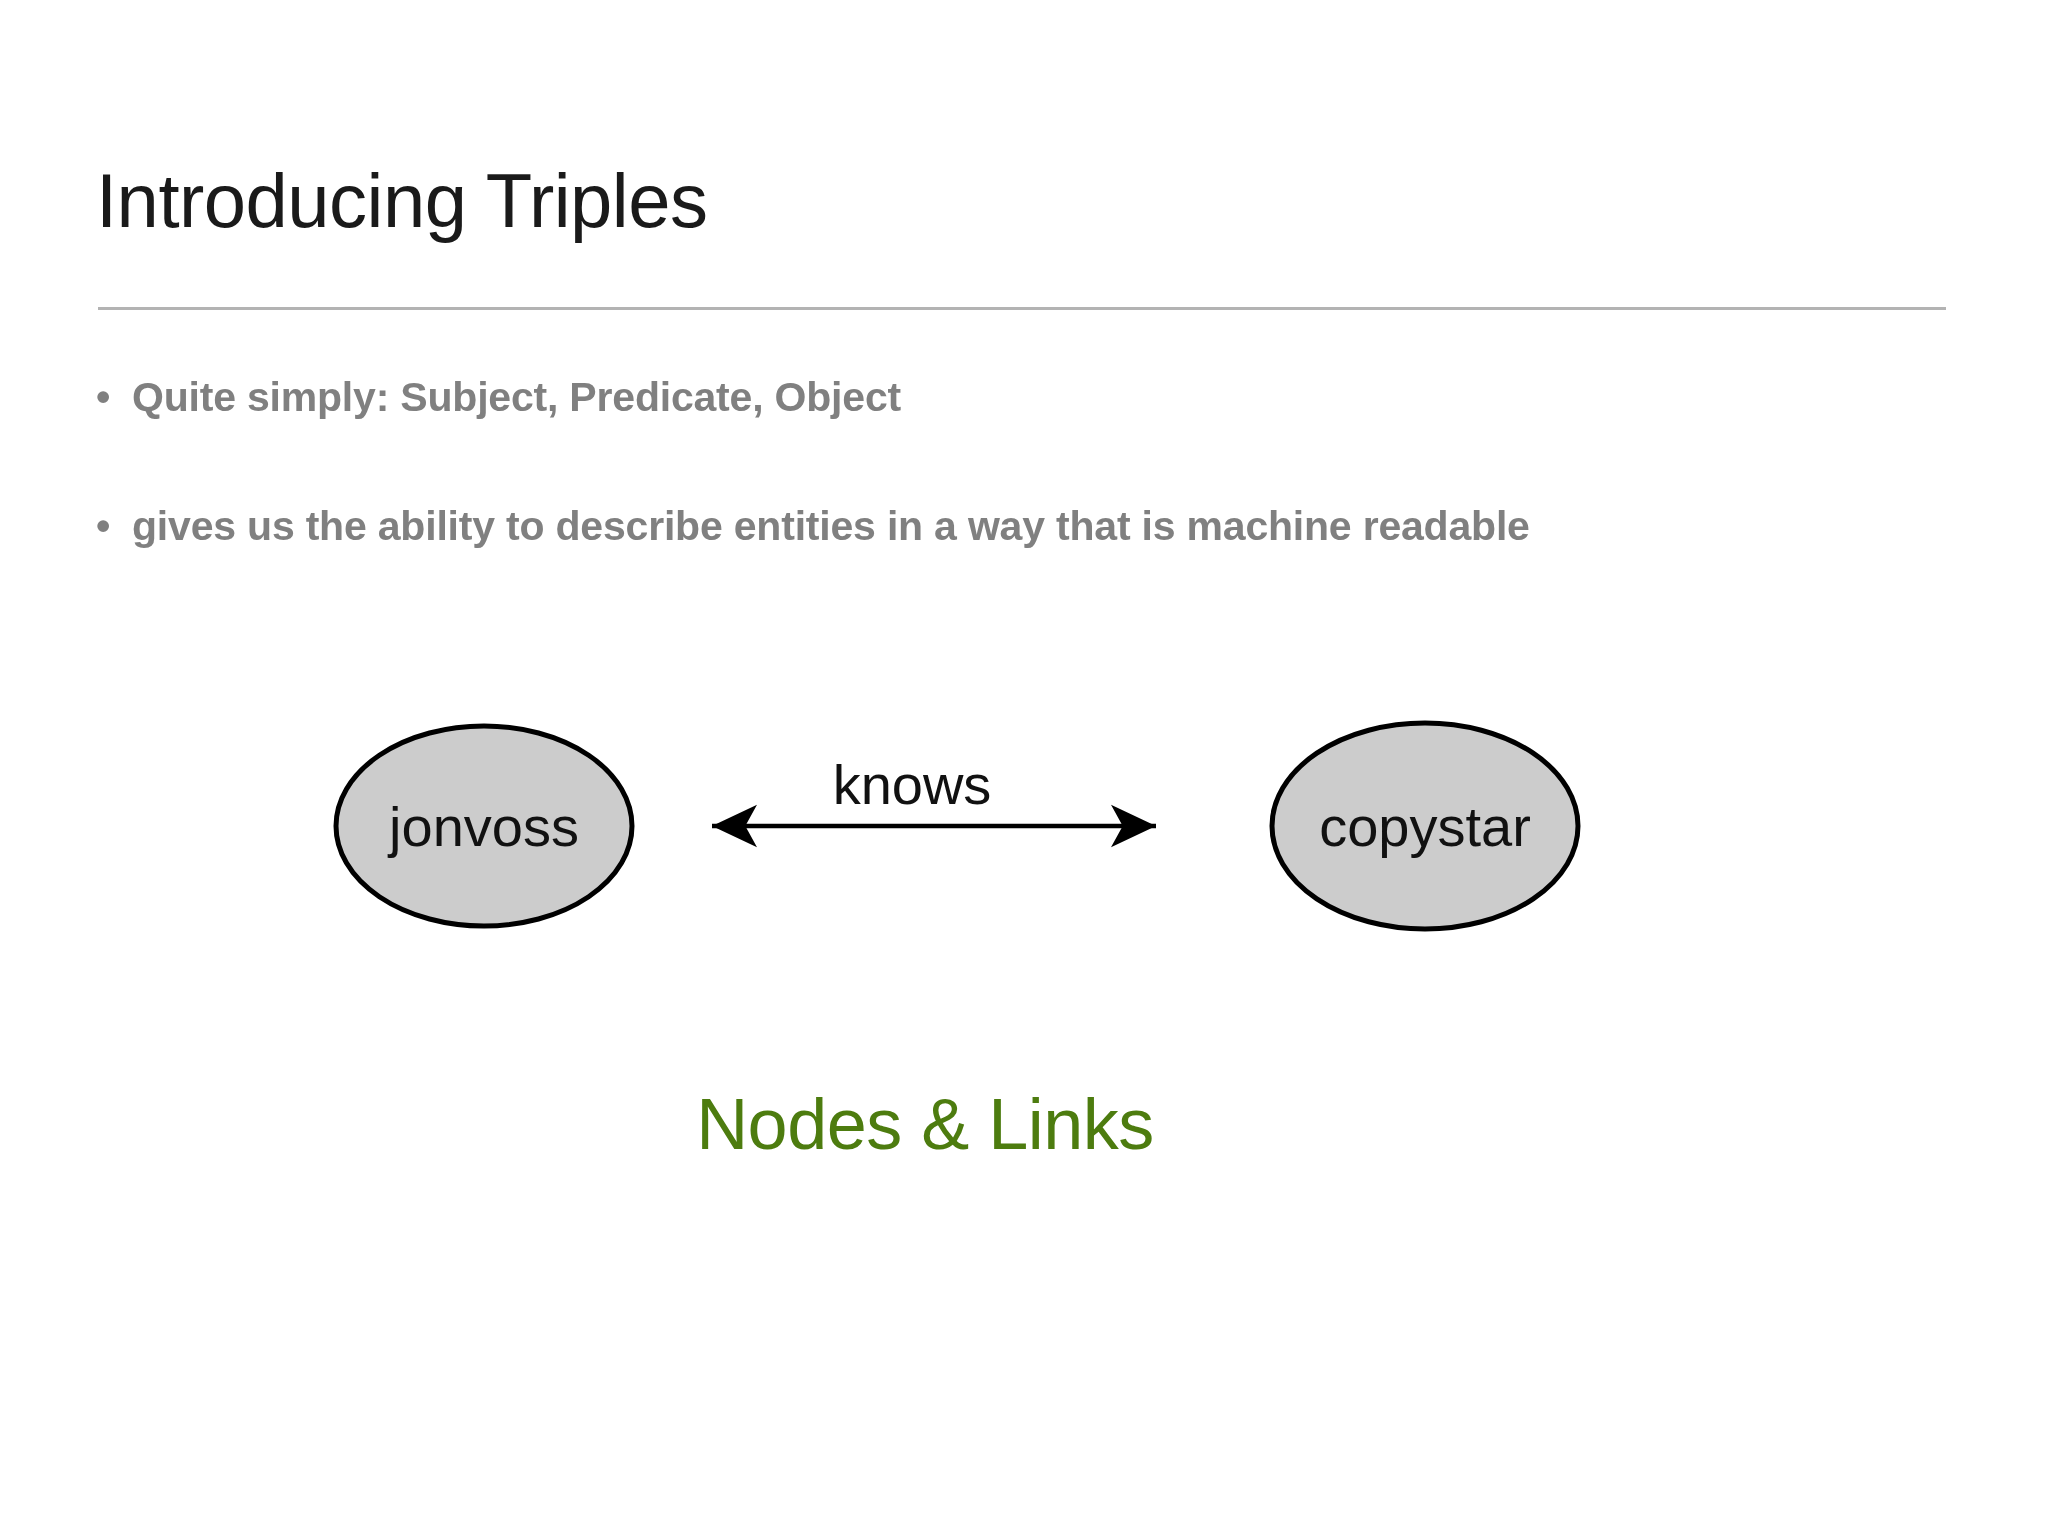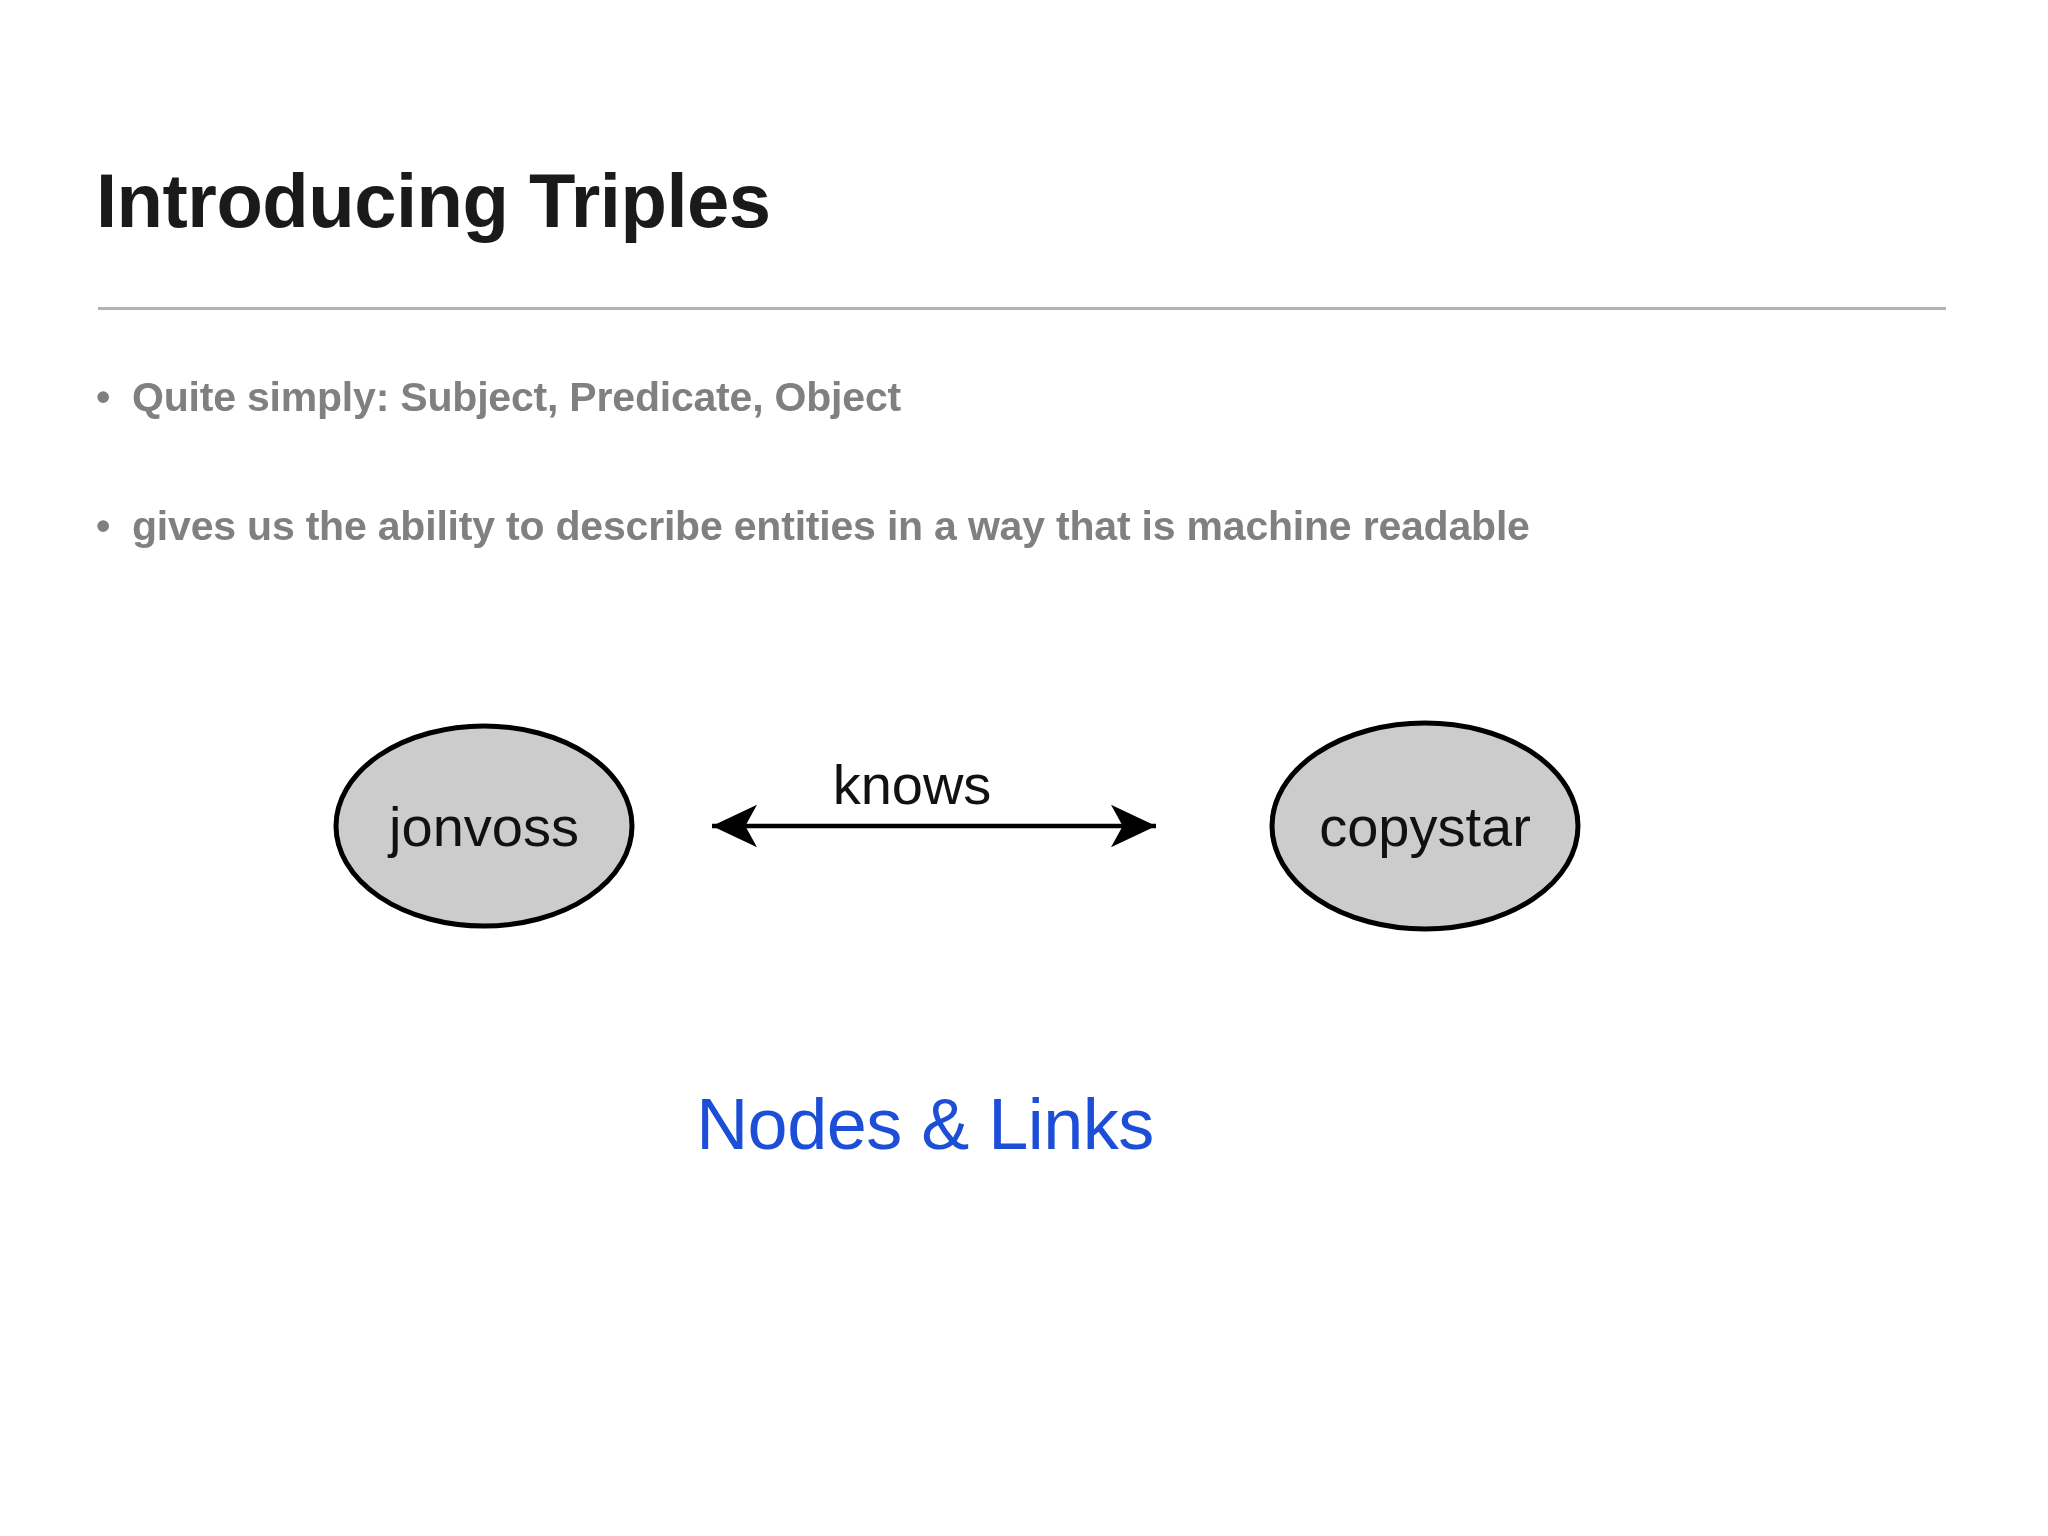--- a/index.html
+++ b/index.html
@@ -22,21 +22,21 @@
     background: #ffffff;
   }
 
   
   .slide-title {
     position: absolute;
     left: 96px;
     top: 163px;
     font-size: 76px;
     line-height: 1.0;
-    font-weight: 700;
+    font-weight: 400;
     color: #1a1a1a;
     letter-spacing: -0.5px;
     white-space: nowrap;
     text-align: center;
   }
 
   .title-rule {
     position: absolute;
     left: 98px;
     top: 307px;
@@ -103,21 +103,21 @@
 
   
   .diagram-caption {
     position: absolute;
     left: 0;
     top: 1083px;
     width: 1850px;
     text-align: center;
     font-size: 72px;
     font-weight: 300;
-    color: #1d4ed8;
+    color: #4d7c0f;
     letter-spacing: -0.5px;
   }
 </style>
 </head>
 <body>
 
 <div class="slide">
 
   <div class="slide-title">Introducing Triples</div>
 

